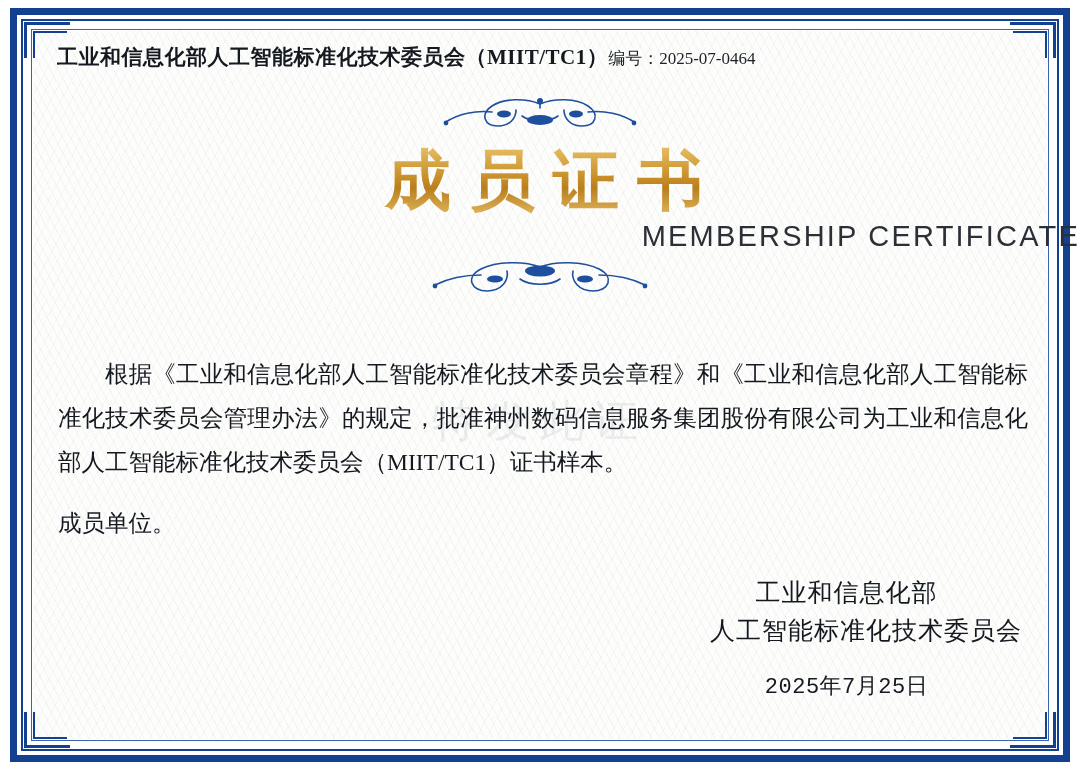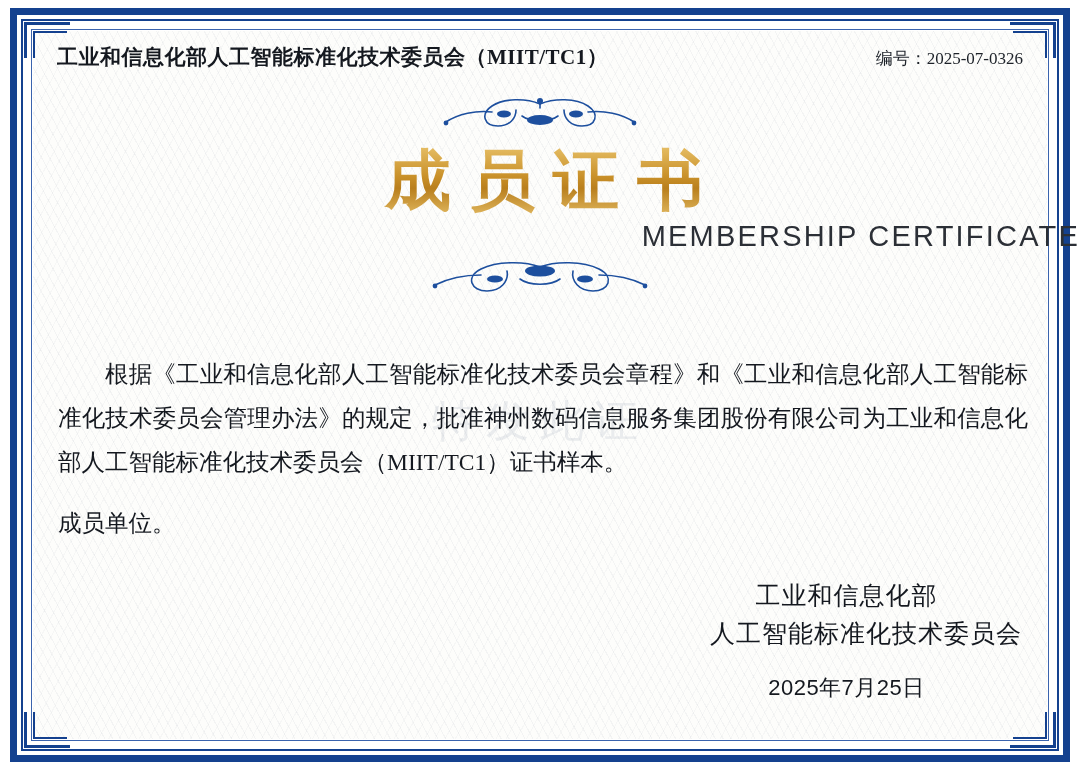--- a/index.html
+++ b/index.html
@@ -73,25 +73,24 @@
   .corner-bl::before { left: 0; bottom: 0; width: 46px; height: 36px; border-width: 0 0 3px 3px; }
   .corner-bl::after  { left: 9px; bottom: 9px; width: 34px; height: 27px; border-width: 0 0 2px 2px; }
   .corner-br { right: 24px; bottom: 22px; }
   .corner-br::before { right: 0; bottom: 0; width: 46px; height: 36px; border-width: 0 3px 3px 0; }
   .corner-br::after  { right: 9px; bottom: 9px; width: 34px; height: 27px; border-width: 0 2px 2px 0; }
 
   
   .header-row {
     position: absolute;
     left: 57px;
-    right: 57px;
+    right: 68px;
     top: 43px;
     display: flex;
     align-items: baseline;
-    justify-content: space-between;
   }
   .issuer {
     font-family: "Liberation Serif", serif;
     font-size: 21px;
     font-weight: bold;
     color: #14181f;
     letter-spacing: 0.5px;
     white-space: nowrap;
   }
   .serial {
@@ -149,21 +148,21 @@
   .body-text p { margin: 0; }
   .body-text .para-indent { text-indent: 2em; }
   .body-text .para-special { margin-top: 17px; }
 
   
   .signature {
     position: absolute;
     right: 58px;
     bottom: 62px;
     text-align: center;
-    font-family: Liberation Sans, sans-serif;
+    font-family: Liberation Mono, monospace;
     color: #14181f;
   }
   .sig-line1 {
     font-size: 25px;
     letter-spacing: 1px;
     line-height: 38px;
   }
   .sig-line2 {
     font-size: 25px;
     letter-spacing: 1px;
@@ -202,21 +201,21 @@
 
   <div class="paper"></div>
 
   <div class="corner corner-tl"></div>
   <div class="corner corner-tr"></div>
   <div class="corner corner-bl"></div>
   <div class="corner corner-br"></div>
 
   <div class="header-row">
     <div class="issuer">工业和信息化部人工智能标准化技术委员会（MIIT/TC1）</div>
-    <div class="serial">编号：2025-07-0326</div>
+    <div class="serial">编号：2025-07-0464</div>
   </div>
 
   <div class="title-block">
 
     <div class="flourish-top">
       <svg width="220" height="44" viewBox="0 0 220 44" fill="none" xmlns="http://www.w3.org/2000/svg">
         <g stroke="#1d4f9e" stroke-width="1.6" fill="none" stroke-linecap="round">
           <path d="M110 8 C 96 2, 74 2, 62 10 C 50 18, 54 30, 68 30 C 80 30, 86 22, 86 14"></path>
           <path d="M110 8 C 124 2, 146 2, 158 10 C 170 18, 166 30, 152 30 C 140 30, 134 22, 134 14"></path>
           <path d="M62 16 C 46 14, 28 18, 16 26"></path>

